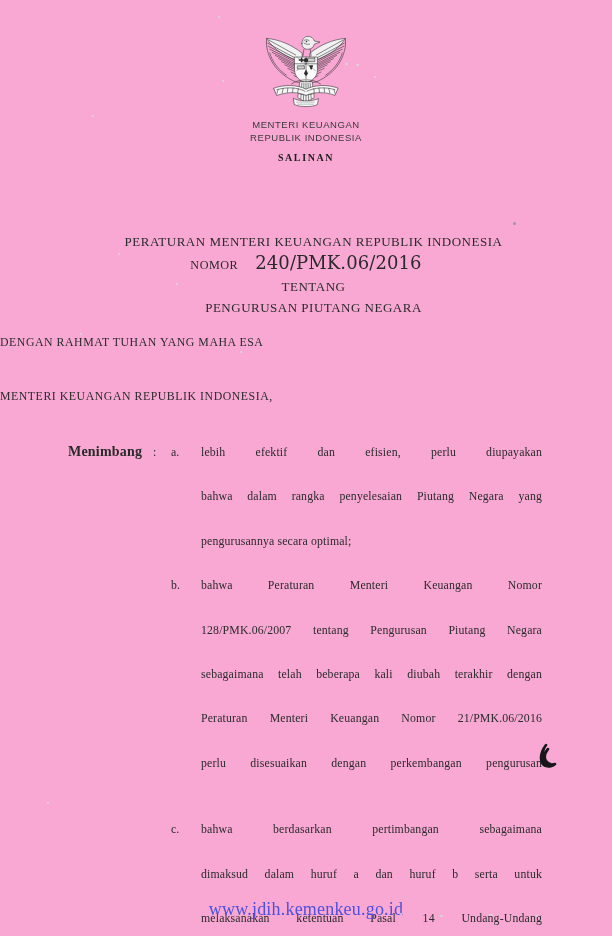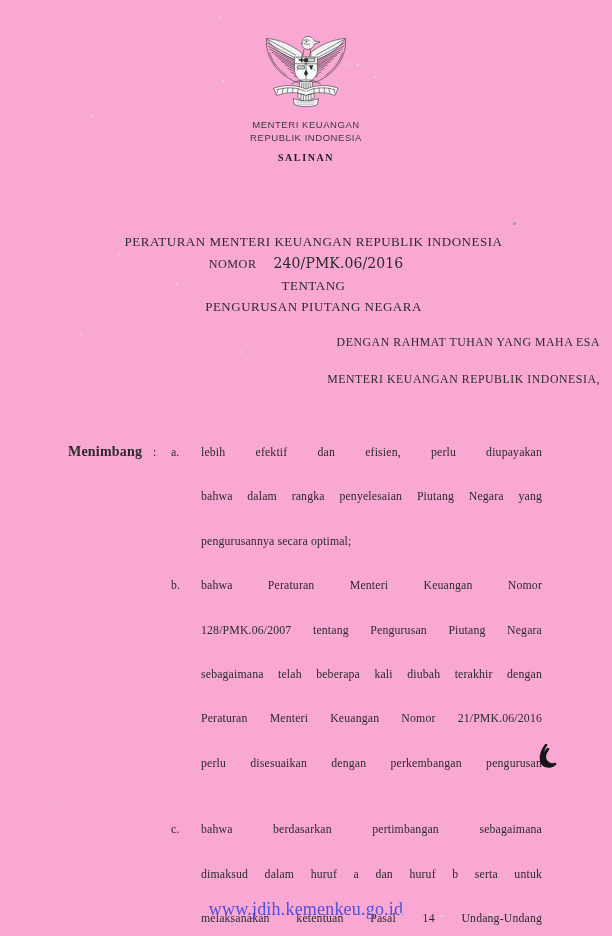--- a/index.html
+++ b/index.html
@@ -69,42 +69,42 @@
     margin-left: 15px;
   }
   .nomor-row {
     line-height: 21px;
   }
   .nomor-label {
     font-size: 12.2px;
     letter-spacing: 0.5px;
   }
   .nomor-value {
-    font-size: 14px;
+    font-size: 18px;
     letter-spacing: 0.1px;
     margin-left: 17px;
     font-family: "DejaVu Serif", "Liberation Serif", serif;
   }
 
   
   .preamble {
     position: absolute;
     left: 0;
     right: 12px;
     top: 335px;
-    text-align: right;
+    text-align: left;
     font-family: Liberation Serif, serif;
   }
   .preamble .p-line {
     font-size: 11.8px;
     letter-spacing: 0.55px;
     color: #2b2b2b;
     white-space: pre;
   }
-  .preamble .p-line.second { margin-top: 22px; }
+  .preamble .p-line.second { margin-top: 39px; }
 
   
   .considering {
     position: absolute;
     left: 68px;
     top: 441px;
     width: 474px;
   }
   .consider-row {
     display: flex;

